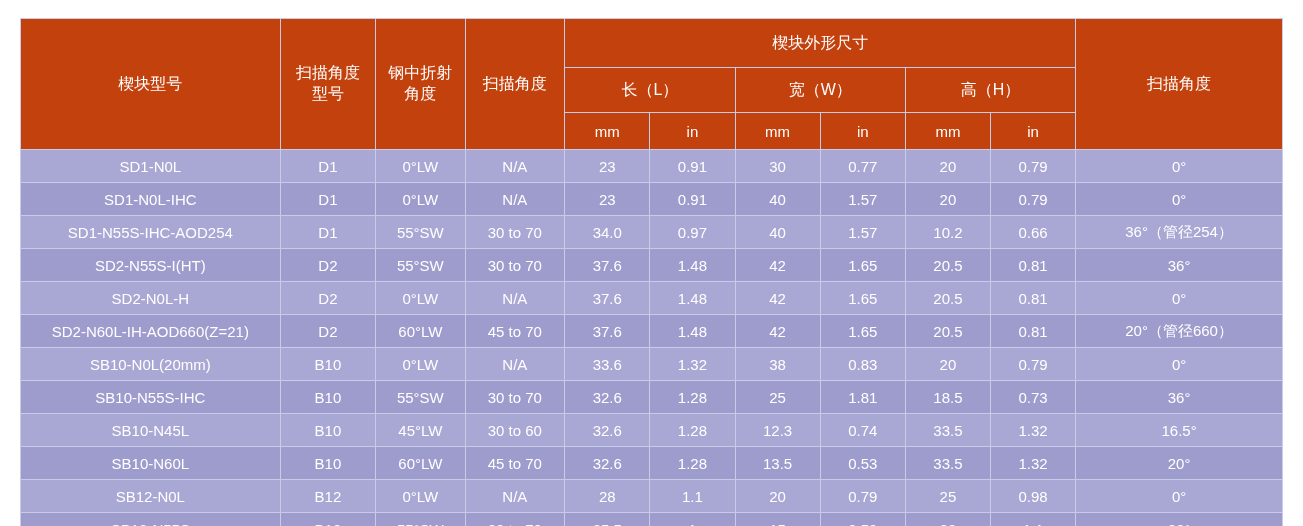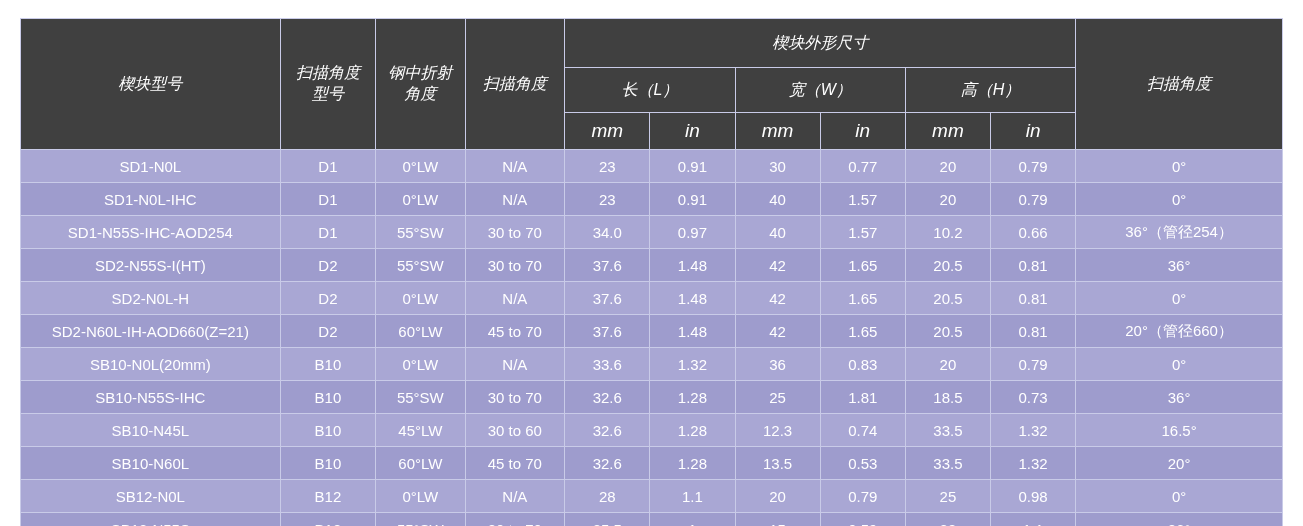--- a/index.html
+++ b/index.html
@@ -23,29 +23,28 @@
     border: 1px solid #bdbfe0;
   }
   table.spec th,
   table.spec td {
     border: 1px solid #c9cbe8;
     text-align: center;
     vertical-align: middle;
     font-weight: normal;
   }
   thead th {
-    background: #404040;
+    background: #c2410c;
     color: #ffffff;
     font-size: 16px;
     border: 1px solid #5b3b86;
     padding: 4px 2px;
-    font-style: italic;
   }
   thead th.sub {
-    font-size: 19px;
+    font-size: 15px;
     height: 28px;
   }
   thead tr.r1 th {
     height: 40px;
   }
   thead tr.r2 th {
     height: 36px;
   }
   tbody td {
     background: #a9a7d4;
@@ -191,21 +190,21 @@
           <td>0.81</td>
           <td>20°（管径660）</td>
         </tr>
         <tr>
           <td>SB10-N0L(20mm)</td>
           <td>B10</td>
           <td>0°LW</td>
           <td>N/A</td>
           <td>33.6</td>
           <td>1.32</td>
-          <td>36</td>
+          <td>38</td>
           <td>0.83</td>
           <td>20</td>
           <td>0.79</td>
           <td>0°</td>
         </tr>
         <tr>
           <td>SB10-N55S-IHC</td>
           <td>B10</td>
           <td>55°SW</td>
           <td>30 to 70</td>

